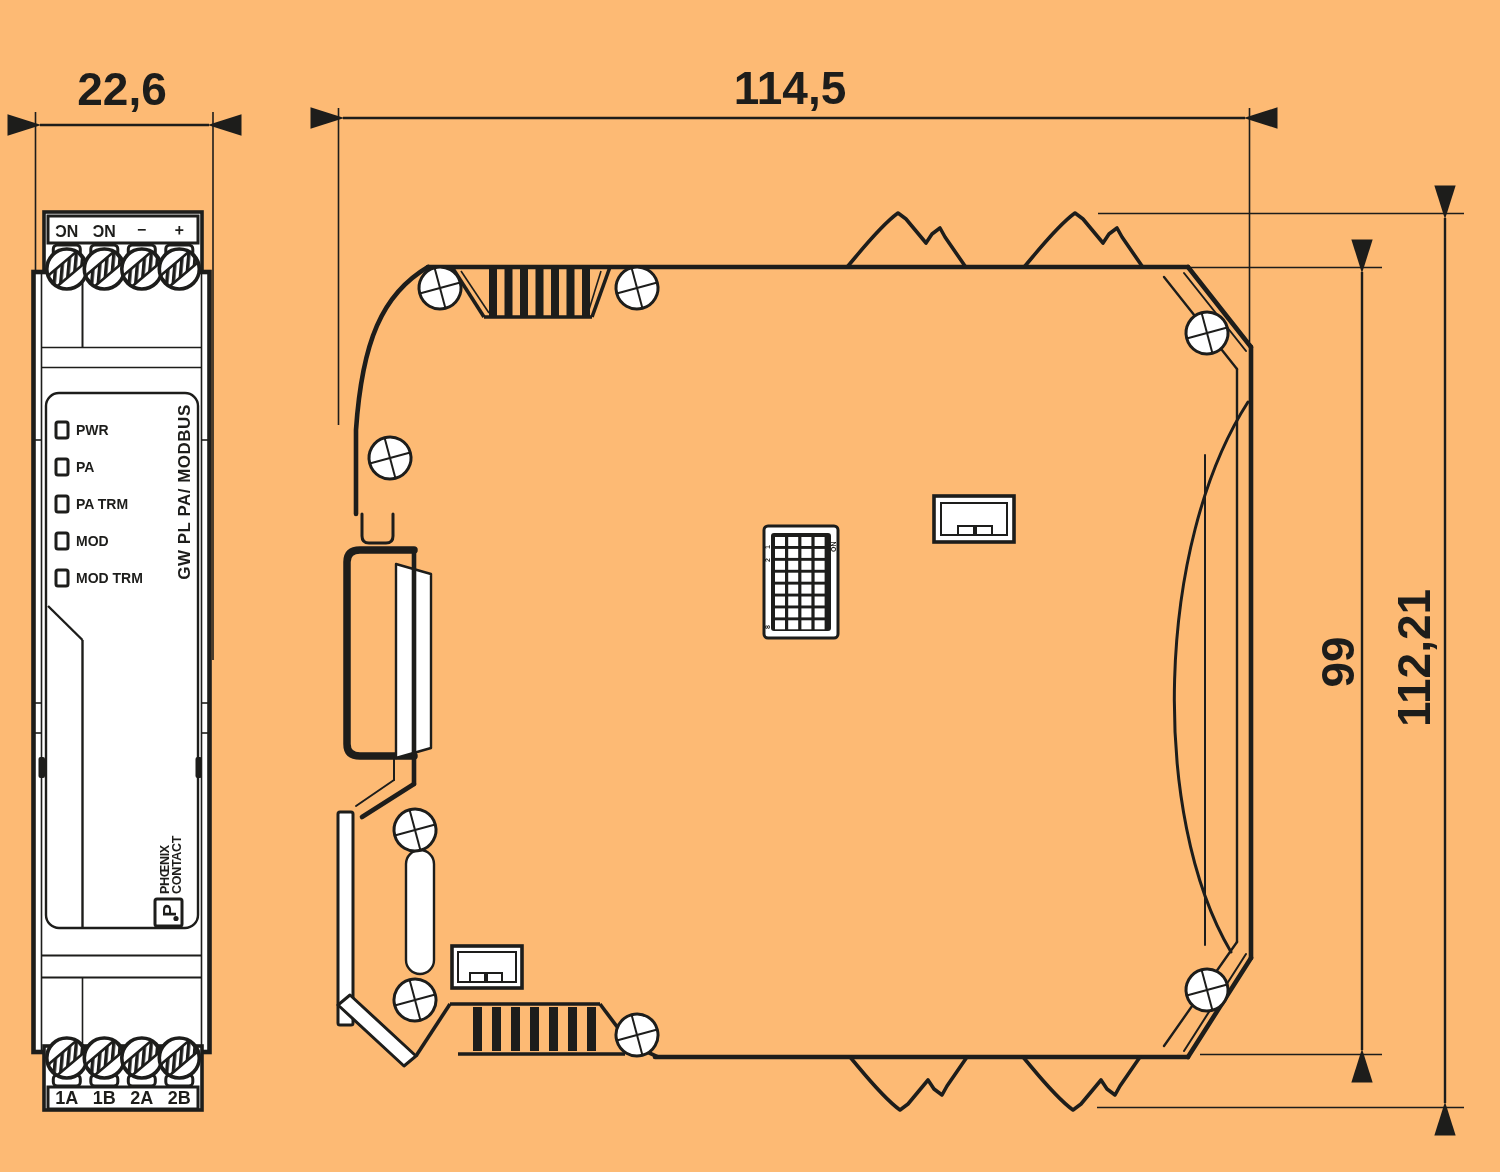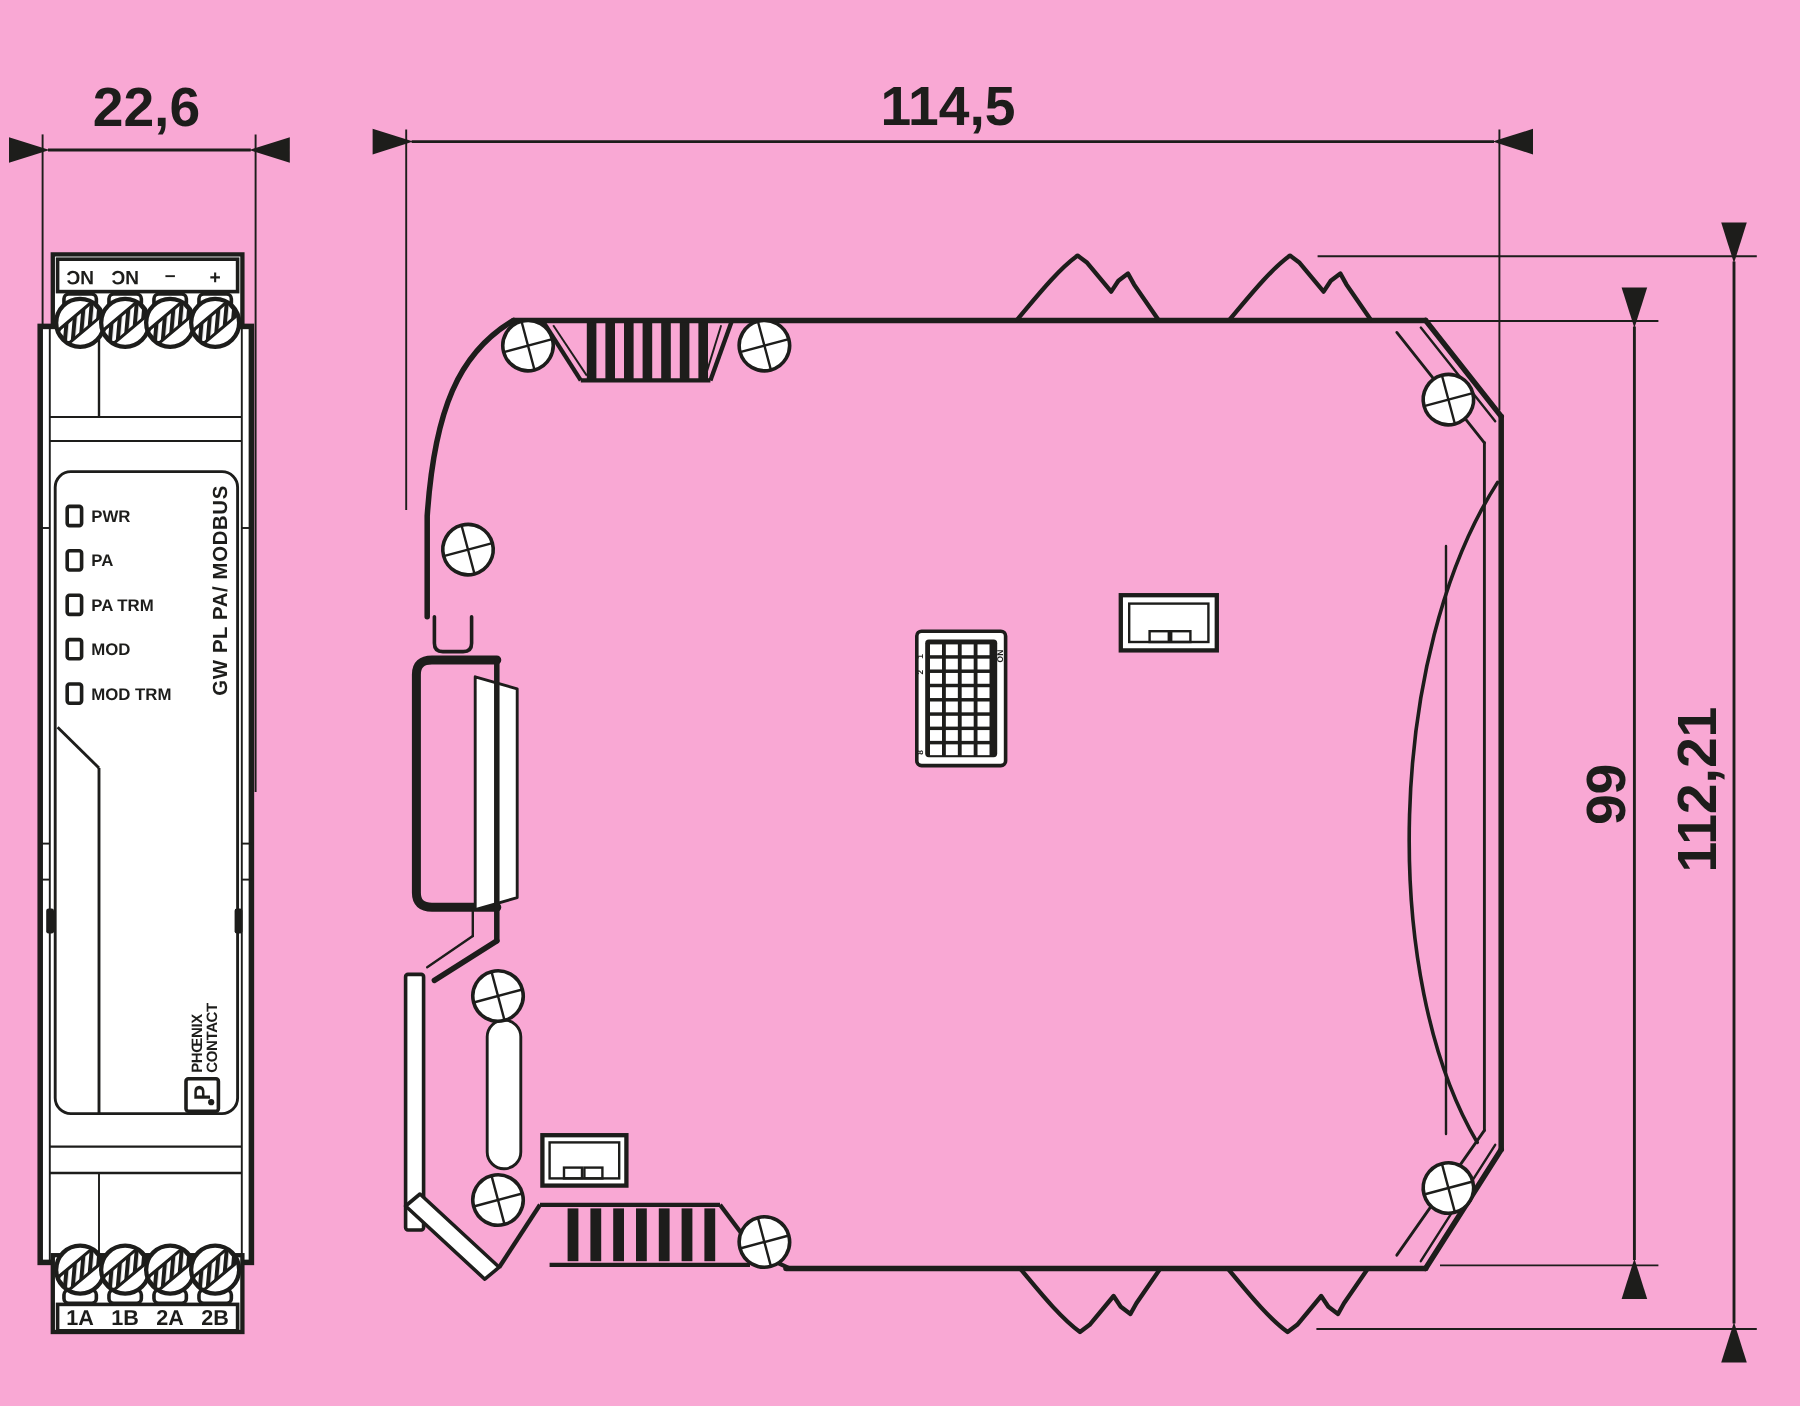--- a/index.html
+++ b/index.html
@@ -1,16 +1,16 @@
 <!DOCTYPE html>
 <html><head>
 <meta charset="utf-8">
 <style>
   html,body{margin:0;padding:0;background:#ffffff;}
-  .canvas{position:relative;width:1500px;height:1172px;background:#f9a8d4;overflow:hidden;}
+  .canvas{position:relative;width:1500px;height:1172px;background:#fdba74;overflow:hidden;}
   svg{display:block;}
   .ln{stroke:#1d1d1b;fill:none;}
   .w5{stroke-width:4.6;} .w4{stroke-width:3.6;} .w3{stroke-width:3;} .w25{stroke-width:2.4;}
   .w2{stroke-width:2;} .w15{stroke-width:1.6;}
   .rj{stroke-linejoin:round;stroke-linecap:round;}
   .whitefill{fill:#ffffff;}
   .darkfill{fill:#1d1d1b;stroke:none;}
   text{font-family:"Liberation Sans",sans-serif;fill:#1d1d1b;font-weight:bold;}
   .t-dim{font-size:46px;}
   .t-led{font-size:14px;}

